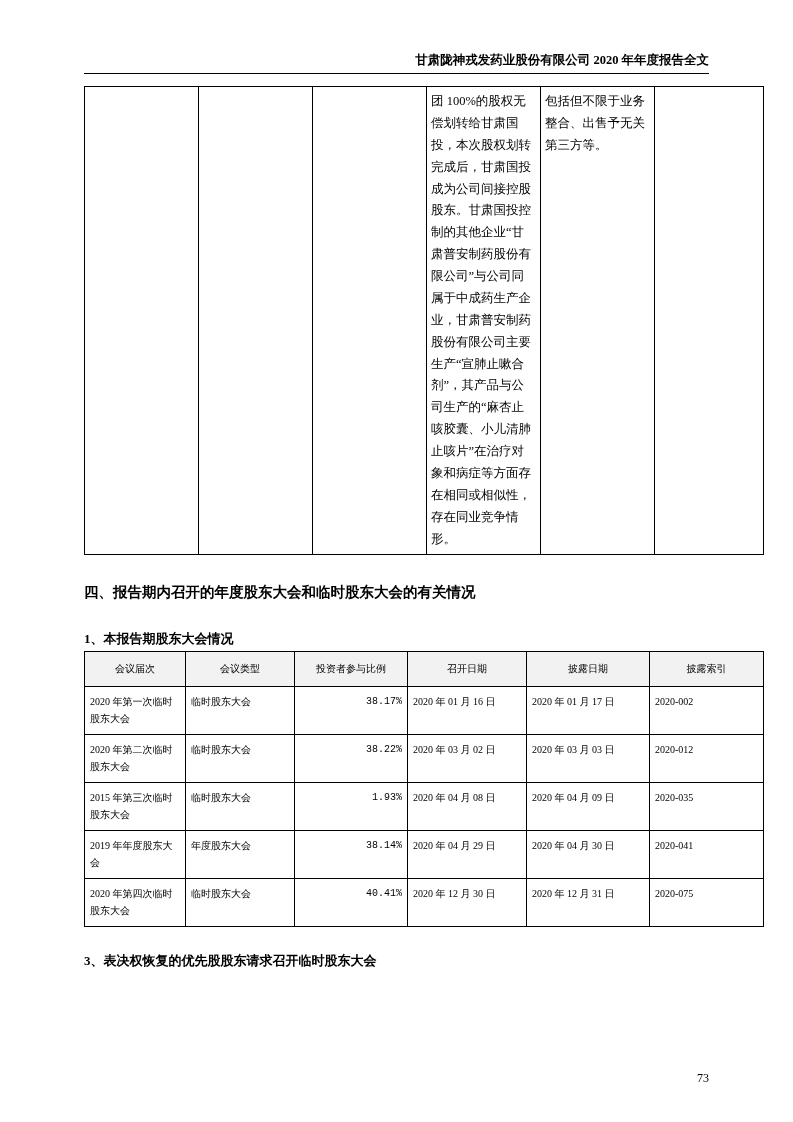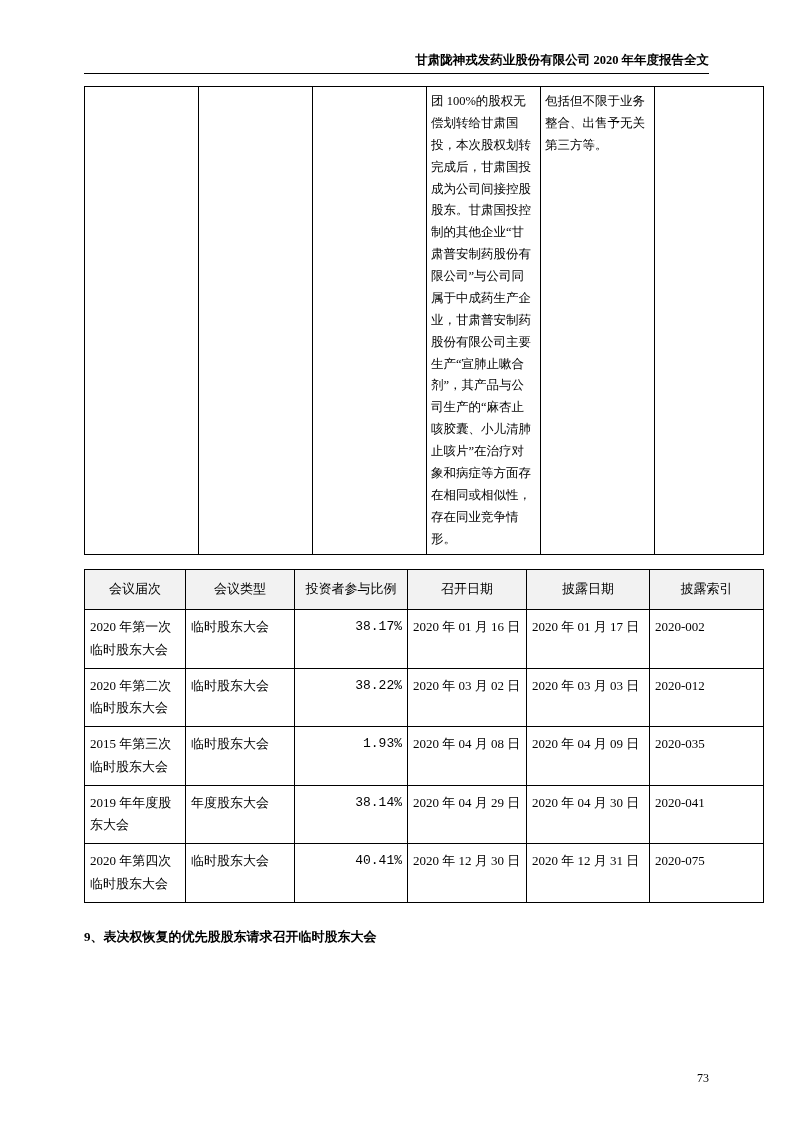--- a/index.html
+++ b/index.html
@@ -93,22 +93,22 @@
   p.plain {
     font-size: 12.5px;
     margin: 20px 0 0 0;
     line-height: 1.7;
   }
   
   table.meet {
     border-collapse: collapse;
     table-layout: fixed;
     width: 625px;
-    font-size: 13px;
-    margin-top: 14px;
+    font-size: 10px;
+    margin-top: 2px;
   }
   table.meet td, table.meet th {
     border: 1px solid #000;
     padding: 6px 5px;
     font-weight: normal;
     line-height: 1.75;
     vertical-align: top;
   }
   table.meet thead td {
     text-align: center;
@@ -157,21 +157,23 @@
           <td class="c1 cont-empty"></td>
           <td class="c2 cont-empty"></td>
           <td class="c3 cont-empty"></td>
           <td class="c4 cont-cell">团 100%的股权无偿划转给甘肃国投，本次股权划转完成后，甘肃国投成为公司间接控股股东。甘肃国投控制的其他企业“甘肃普安制药股份有限公司”与公司同属于中成药生产企业，甘肃普安制药股份有限公司主要生产“宣肺止嗽合剂”，其产品与公司生产的“麻杏止咳胶囊、小儿清肺止咳片”在治疗对象和病症等方面存在相同或相似性，存在同业竞争情形。</td>
           <td class="c5 cont-cell">包括但不限于业务整合、出售予无关第三方等。</td>
           <td class="c6 cont-empty"></td>
         </tr>
       </tbody>
     </table>
 
-
+    <h2 class="sec">四、报告期内召开的年度股东大会和临时股东大会的有关情况</h2>
+
+    <h3 class="sub">1、本报告期股东大会情况</h3>
 
     <table class="meet">
       <thead>
         <tr>
           <td class="m1">会议届次</td>
           <td class="m2">会议类型</td>
           <td class="m3">投资者参与比例</td>
           <td class="m4">召开日期</td>
           <td class="m5">披露日期</td>
           <td class="m6">披露索引</td>
@@ -214,20 +216,20 @@
           <td class="m1">2020 年第四次临时股东大会</td>
           <td class="m2">临时股东大会</td>
           <td class="m3 num">40.41%</td>
           <td class="m4">2020 年 12 月 30 日</td>
           <td class="m5">2020 年 12 月 31 日</td>
           <td class="m6">2020-075</td>
         </tr>
       </tbody>
     </table>
 
-    <h3 class="sub">9、表决权恢复的优先股股东请求召开临时股东大会</h3>
+    <h3 class="sub">3、表决权恢复的优先股股东请求召开临时股东大会</h3>
 
 
   </div>
 
   <div class="pageno">73</div>
 
 </div>
 
 </body></html>

